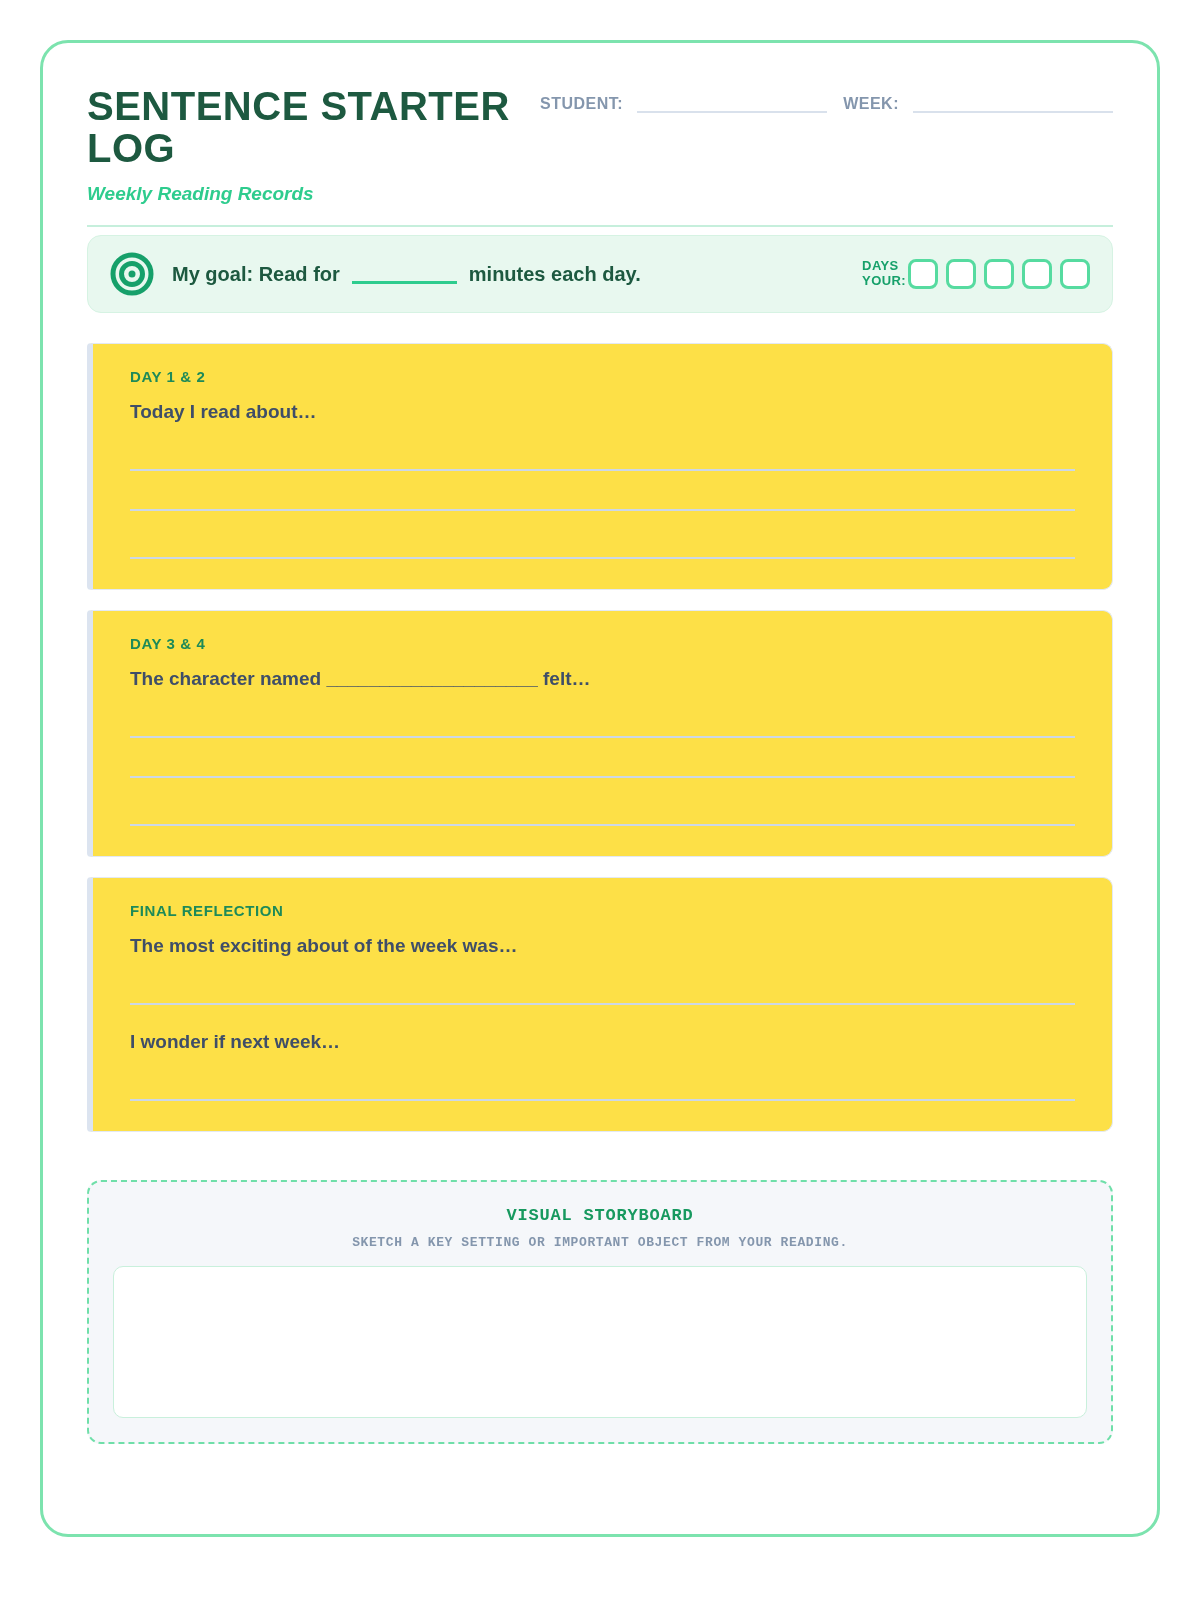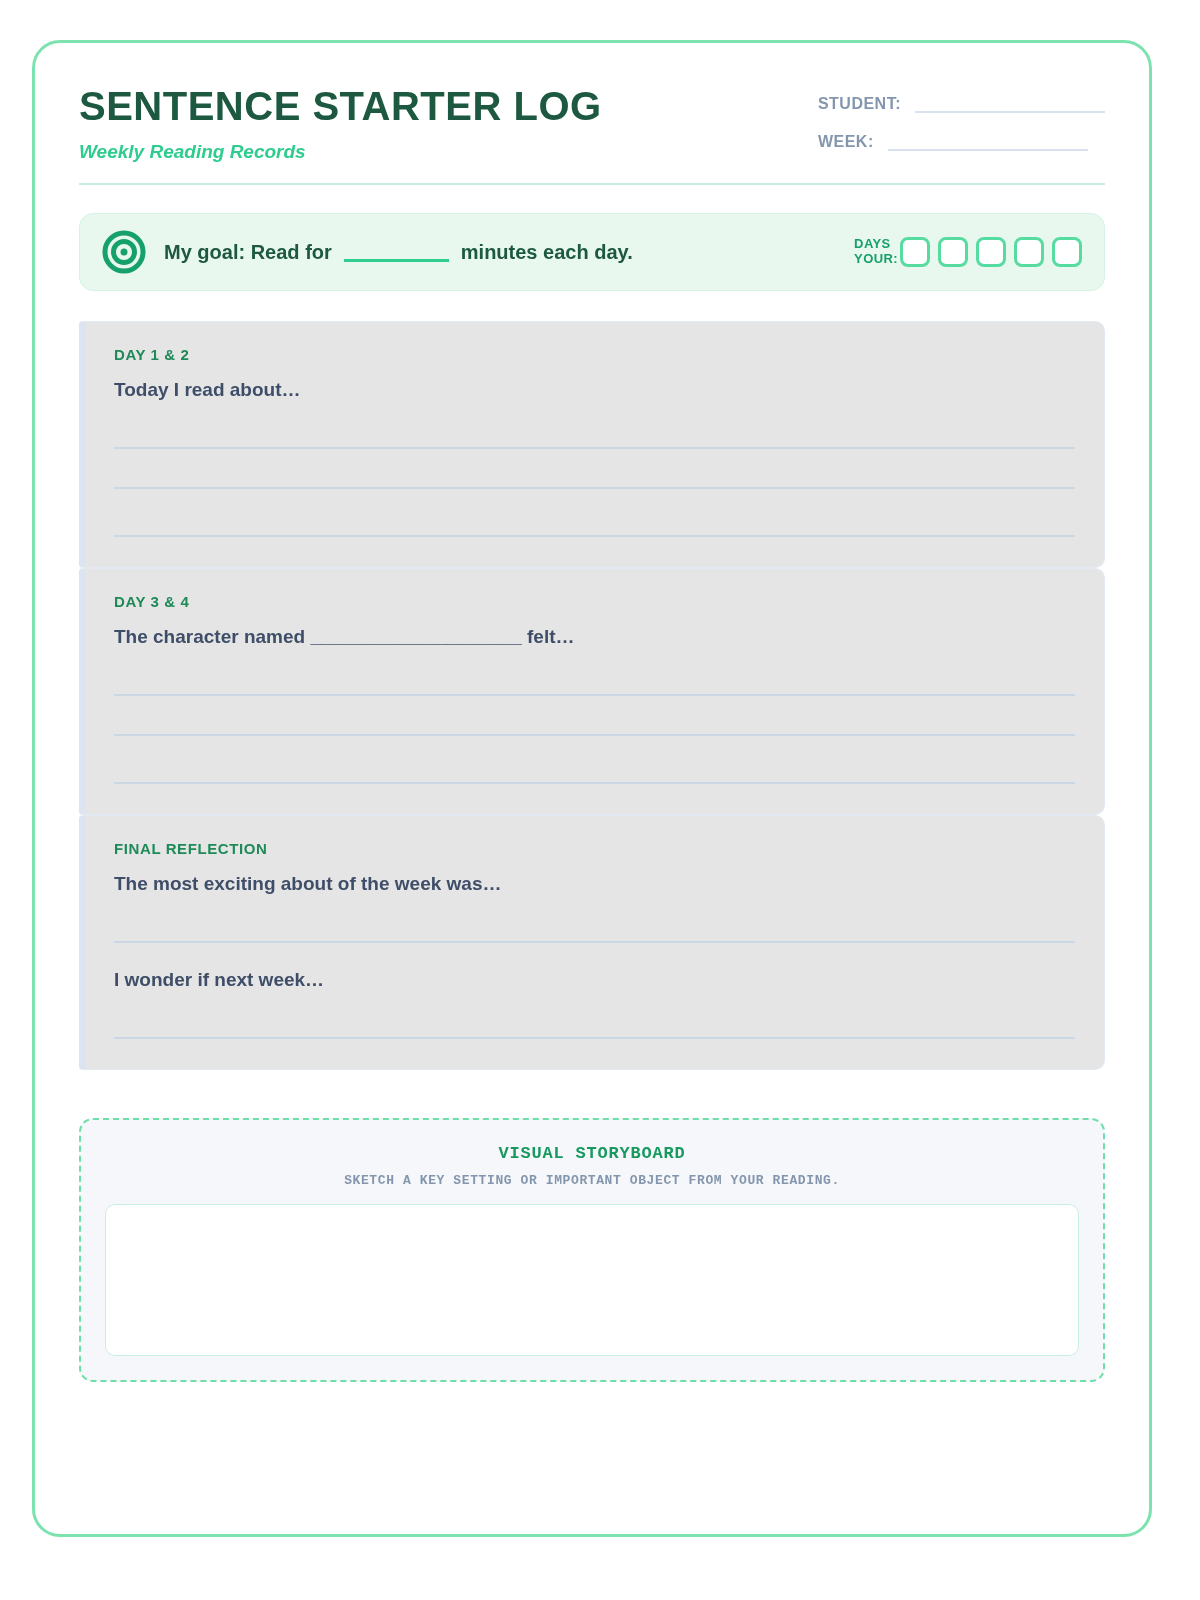--- a/index.html
+++ b/index.html
@@ -16,46 +16,46 @@
     --card-left:#dce4f0;
     --story-bg:#f5f7fa;
     --sketch-border:#c9f0dc;
     --field-line:#d9e1ec;
   }
   *{box-sizing:border-box;margin:0;padding:0;}
   html,body{width:1200px;background:#ffffff;font-family:"Liberation Sans",sans-serif;}
   body{height:1600px;position:relative;}
 
   .page{
-    position:absolute;left:32px;top:40px;width:1120px;height:1497px;
+    position:absolute;left:40px;top:40px;width:1120px;height:1497px;
     border:3px solid var(--border-green);border-radius:28px;
     padding:42px 44px 0;background:#fff;
   }
 
   
   .header{display:flex;justify-content:space-between;align-items:flex-start;}
   .title{
     font-size:40px;font-weight:900;color:var(--dark-green);
     letter-spacing:.5px;line-height:1.05;
   }
   .subtitle{
     margin-top:14px;font-size:19px;font-weight:700;font-style:italic;color:var(--accent);
   }
-  .fields{display:flex;flex-direction:column;gap:16px;padding-top:6px;}
+  .fields{display:flex;flex-direction:row;gap:16px;padding-top:6px;}
   .field-row{display:flex;align-items:flex-end;gap:14px;}
   .field-label{font-size:16px;font-weight:700;color:var(--muted);letter-spacing:.5px;}
   .field-line{display:inline-block;height:22px;border-bottom:2px solid var(--field-line);}
   .field-line.student{width:190px;}
   .field-line.week{width:200px;}
 
   .divider{margin-top:20px;border:none;border-top:2px solid #c6efdc;}
 
   
   .goal-banner{
-    margin-top:28px;background:var(--banner-bg);border:1px solid #d6f3e3;
+    margin-top:8px;background:var(--banner-bg);border:1px solid #d6f3e3;
     border-radius:14px;padding:16px 22px;
     display:flex;align-items:center;justify-content:space-between;
   }
   .goal-left{display:flex;align-items:center;gap:18px;}
   .goal-text{font-size:20px;font-weight:700;color:var(--dark-green);}
   .goal-blank{
     display:inline-block;width:105px;border-bottom:3px solid var(--accent);
     margin:0 12px;transform:translateY(3px);
   }
   .days-read{display:flex;align-items:center;gap:2px;}
@@ -63,22 +63,22 @@
     font-size:13px;font-weight:800;color:var(--days-green);
     line-height:1.15;letter-spacing:.4px;text-align:left;
   }
   .boxes{display:flex;gap:8px;}
   .day-box{width:30px;height:30px;background:#fff;border:3px solid #56dba0;border-radius:8px;}
 
   
   .sections{margin-top:30px;}
   .section-card{
     border:1px solid var(--card-border);border-left:6px solid var(--card-left);
-    border-radius:4px 10px 10px 4px;background:#e5e5e5;
-    padding:24px 29px 30px;
+    border-radius:4px 10px 10px 4px;background:#fde047;
+    padding:24px 37px 30px;margin-bottom:20px;
   }
   .section-label{
     font-size:15px;font-weight:800;color:var(--label-green);
     letter-spacing:.6px;margin-bottom:16px;
   }
   .prompt{font-size:19px;font-weight:700;color:var(--text-slate);}
   .prompt.follow{margin-top:26px;}
   .wline{border-bottom:2px solid var(--wline);}
   .wline.first{height:48px;}
   .wline.next{height:40px;}

